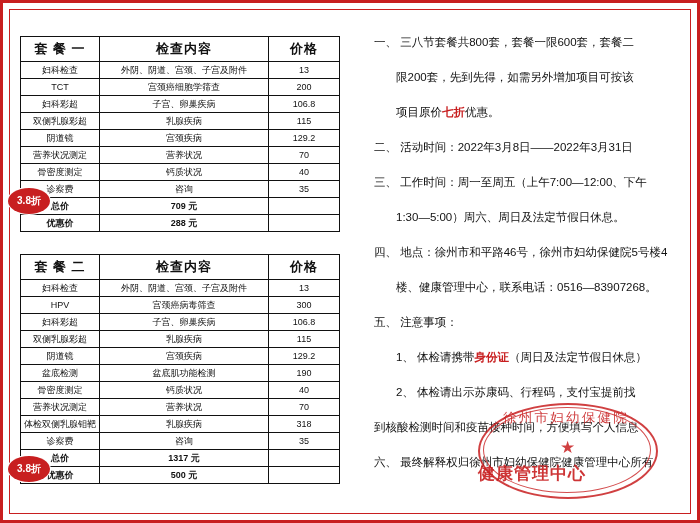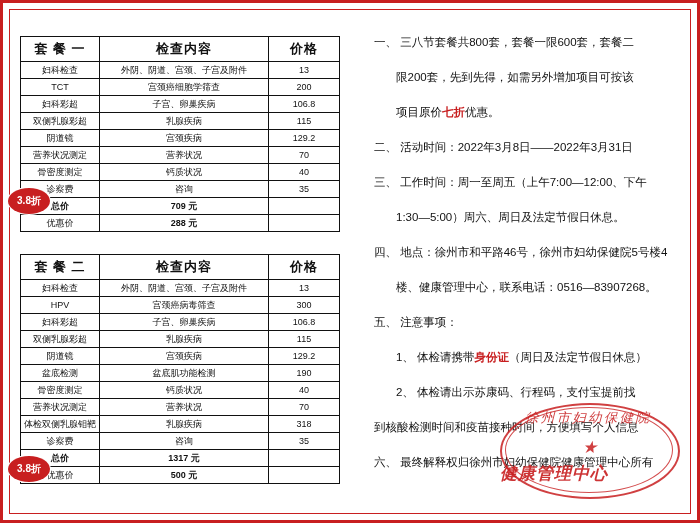--- a/index.html
+++ b/index.html
@@ -50,21 +50,21 @@
     font-weight:bold;
     height:24px;
     line-height:24px;
     letter-spacing:1px;
   }
   .col1{width:78px;}
   .col2{width:168px;}
   .col3{width:70px;}
   .total-label{color:#c81f20;font-weight:bold;}
   .total-val{color:#c81f20;font-weight:bold;margin-top:40px;}
-  .disc-label{color:#c81f20;font-weight:normal;margin-left:24px;}
+  .disc-label{color:#c81f20;font-weight:bold;margin-left:24px;}
   .disc-val{color:#c81f20;font-weight:bold;margin-top:30px;}
 
   .tbl-wrap{position:relative;}
   .tbl-wrap.first{margin-top:16px;}
   .tbl-wrap.second{margin-top:22px;}
 
   
   .stamp{
     position:absolute;
     left:-12px;
@@ -86,25 +86,24 @@
   }
   .rt p{margin:10px;}
   .rt .item{margin-bottom:0px;}
   .indent2{padding-left:22px;}
   .indent3{padding-left:22px;}
   .hl-red{color:#c81f20;font-weight:bold;}
 
   
   .seal{
     position:absolute;
-    right:0;
+    right:22px;
     bottom:4px;
     width:180px;height:96px;
     pointer-events:none;
-    font-style:italic;
   }
   .seal .ellipse{
     position:absolute;left:0;top:0;width:176px;height:92px;
     border:2.5px solid #c81f20;
     border-radius:50%;
     opacity:.85;
   }
   .seal .ellipse2{
     position:absolute;left:5px;top:4px;width:166px;height:84px;
     border:1px solid #c81f20;

